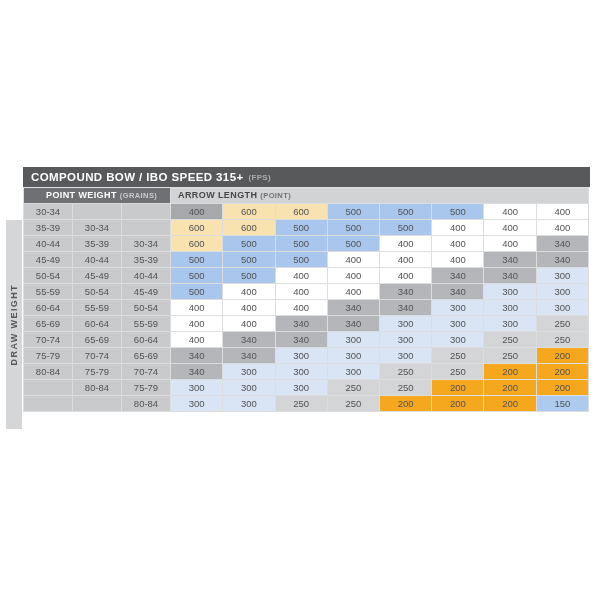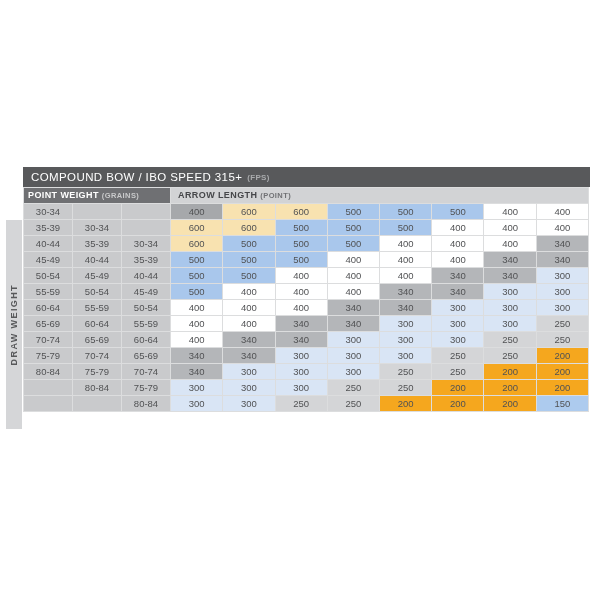--- a/index.html
+++ b/index.html
@@ -7,28 +7,28 @@
   .stage{position:absolute;left:6px;top:167px;width:584px;}
 
   
   .side-strip{position:absolute;left:0;top:53px;width:16px;height:209px;
     background:#d5d6d8;display:flex;align-items:center;justify-content:center;}
   .side-strip span{writing-mode:vertical-rl;transform:rotate(180deg);
     font-size:9px;font-weight:bold;letter-spacing:1.4px;color:#57585a;white-space:nowrap;}
 
   .tbl-wrap{margin-left:17px;width:567px;}
   .title-bar{height:20px;background:#58595b;display:flex;align-items:center;padding-left:8px;box-sizing:border-box;}
-  .title-main{color:#ffffff;font-weight:normal;font-size:11.5px;letter-spacing:.4px;white-space:nowrap;}
+  .title-main{color:#ffffff;font-weight:bold;font-size:11.5px;letter-spacing:.4px;white-space:nowrap;}
   .title-unit{color:#a9abad;font-size:8px;font-weight:bold;margin-left:5px;letter-spacing:.3px;}
 
   table{border-collapse:separate;border-spacing:1px;background:#dcddde;
     table-layout:fixed;width:566px;}
   th,td{height:15px;line-height:15px;padding:0;font-size:9.5px;overflow:hidden;white-space:nowrap;}
 
-  th.pw-head{background:#6f7073;color:#ffffff;text-align:left;padding-left:4px;
+  th.pw-head{background:#6f7073;color:#ffffff;text-align:left;padding-left:22px;
     font-size:9px;font-weight:bold;letter-spacing:.4px;}
   th.pw-head .unit{color:#c9cacb;font-size:7.5px;margin-left:3px;}
   th.al-head{background:#d2d3d5;color:#46474a;text-align:left;padding-left:7px;
     font-size:9px;font-weight:bold;letter-spacing:.4px;}
   th.al-head .unit{color:#707174;font-size:7.5px;margin-left:3px;}
 
   th.pw-col{background:#8a8c8f;color:#ffffff;font-weight:bold;text-align:center;}
   th.al-col{background:#ebeced;color:#4a4b4e;font-weight:bold;text-align:center;}
 
   td.dw{background:#c9cacc;color:#515254;text-align:center;}

